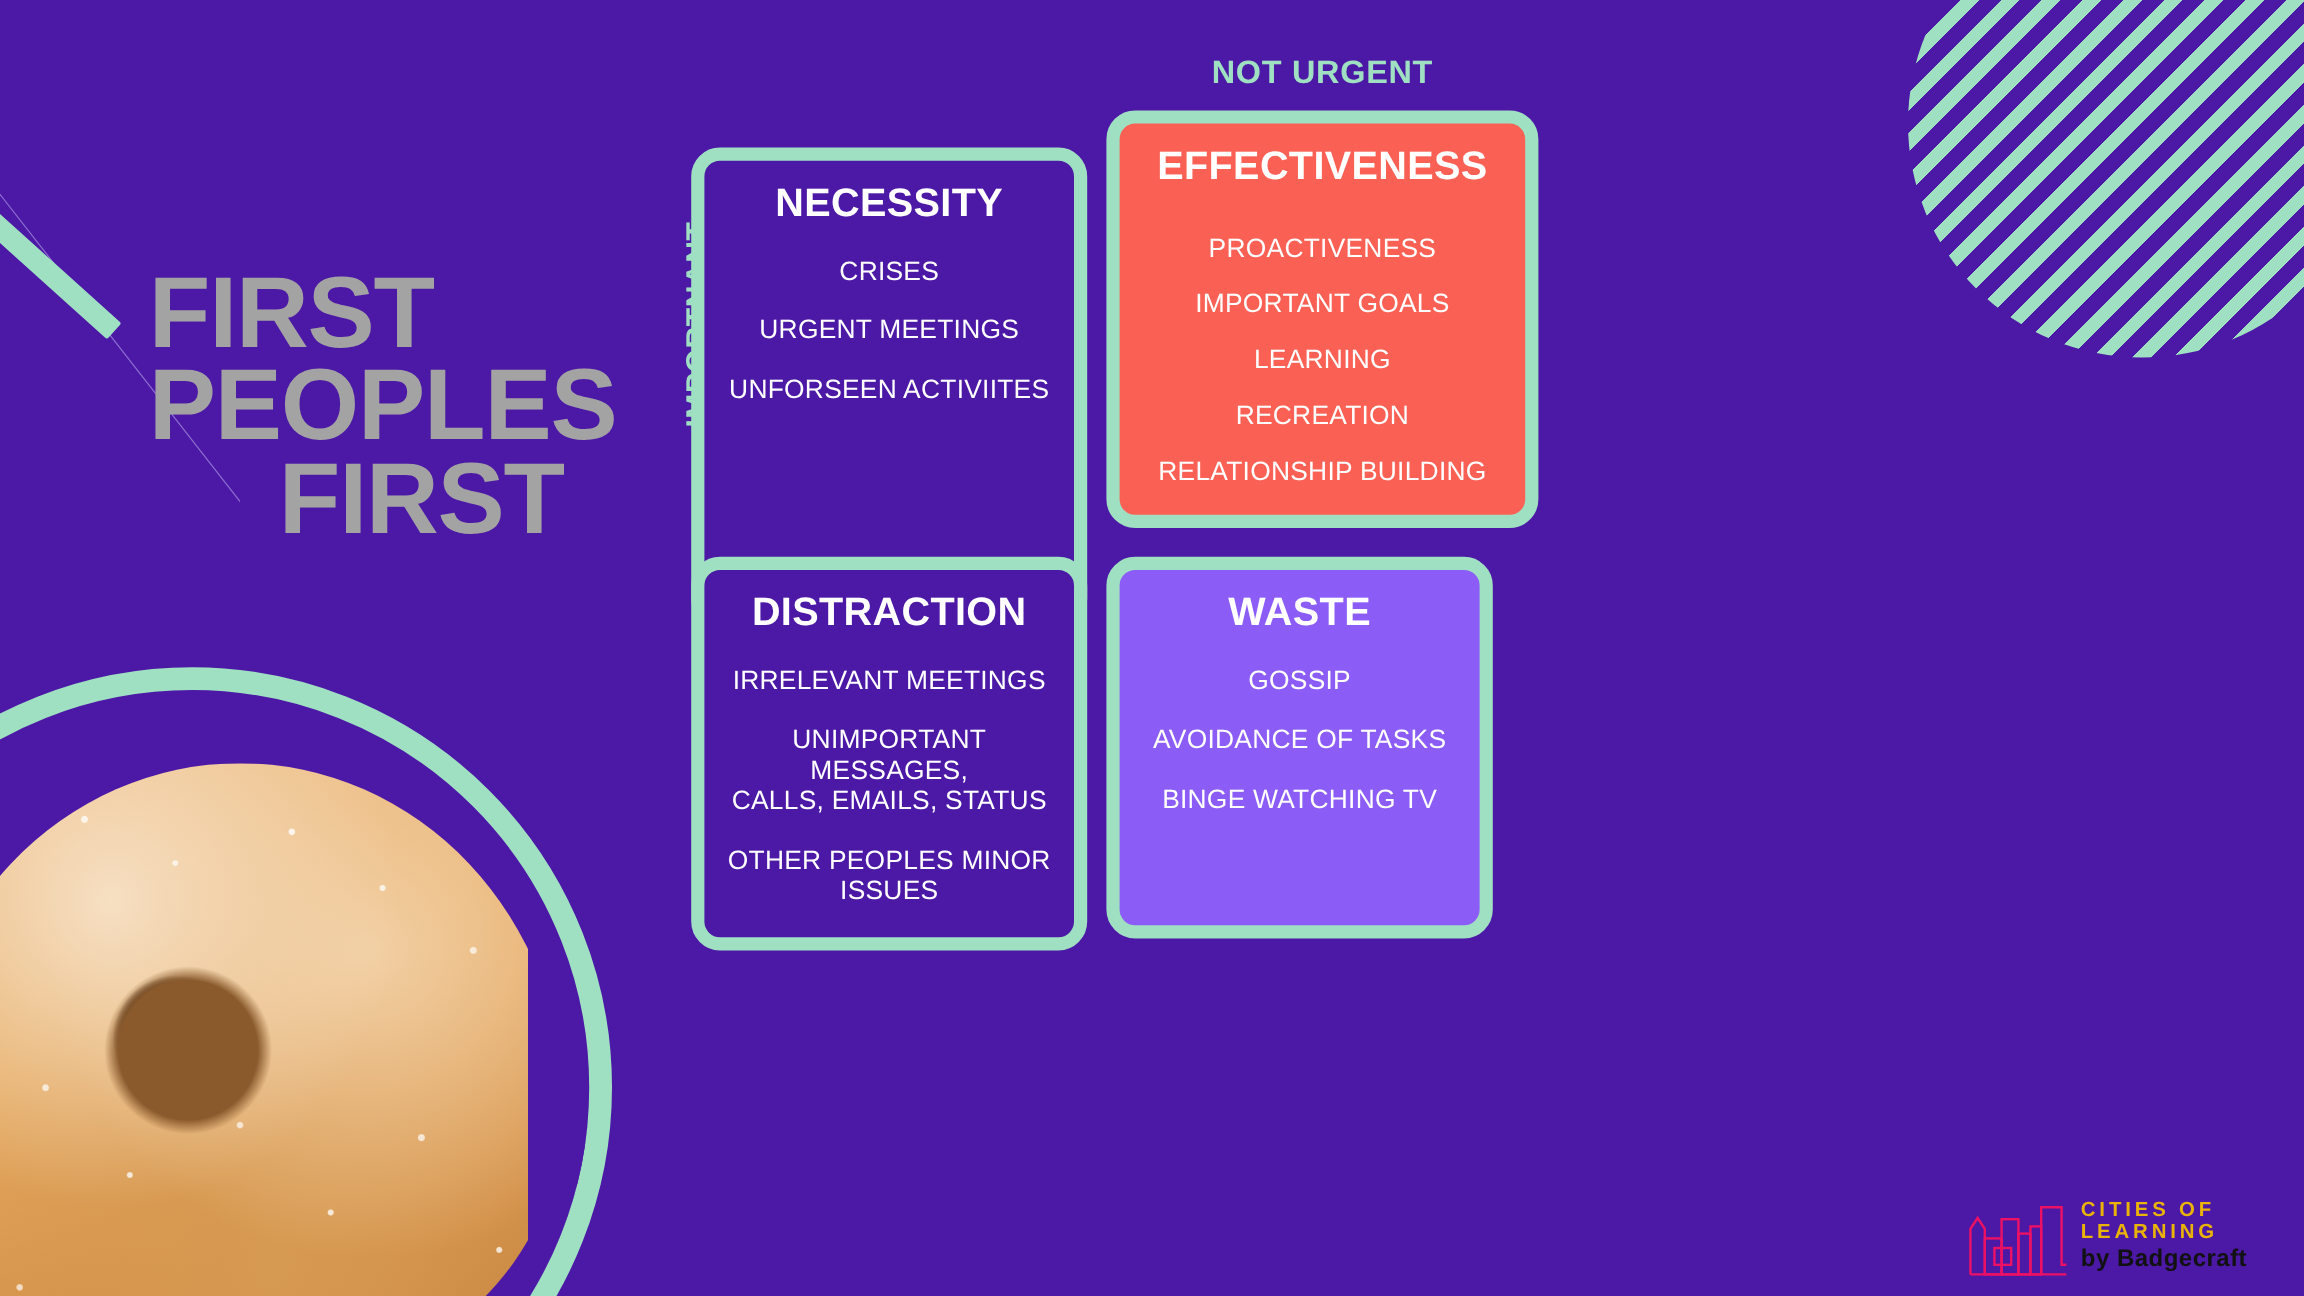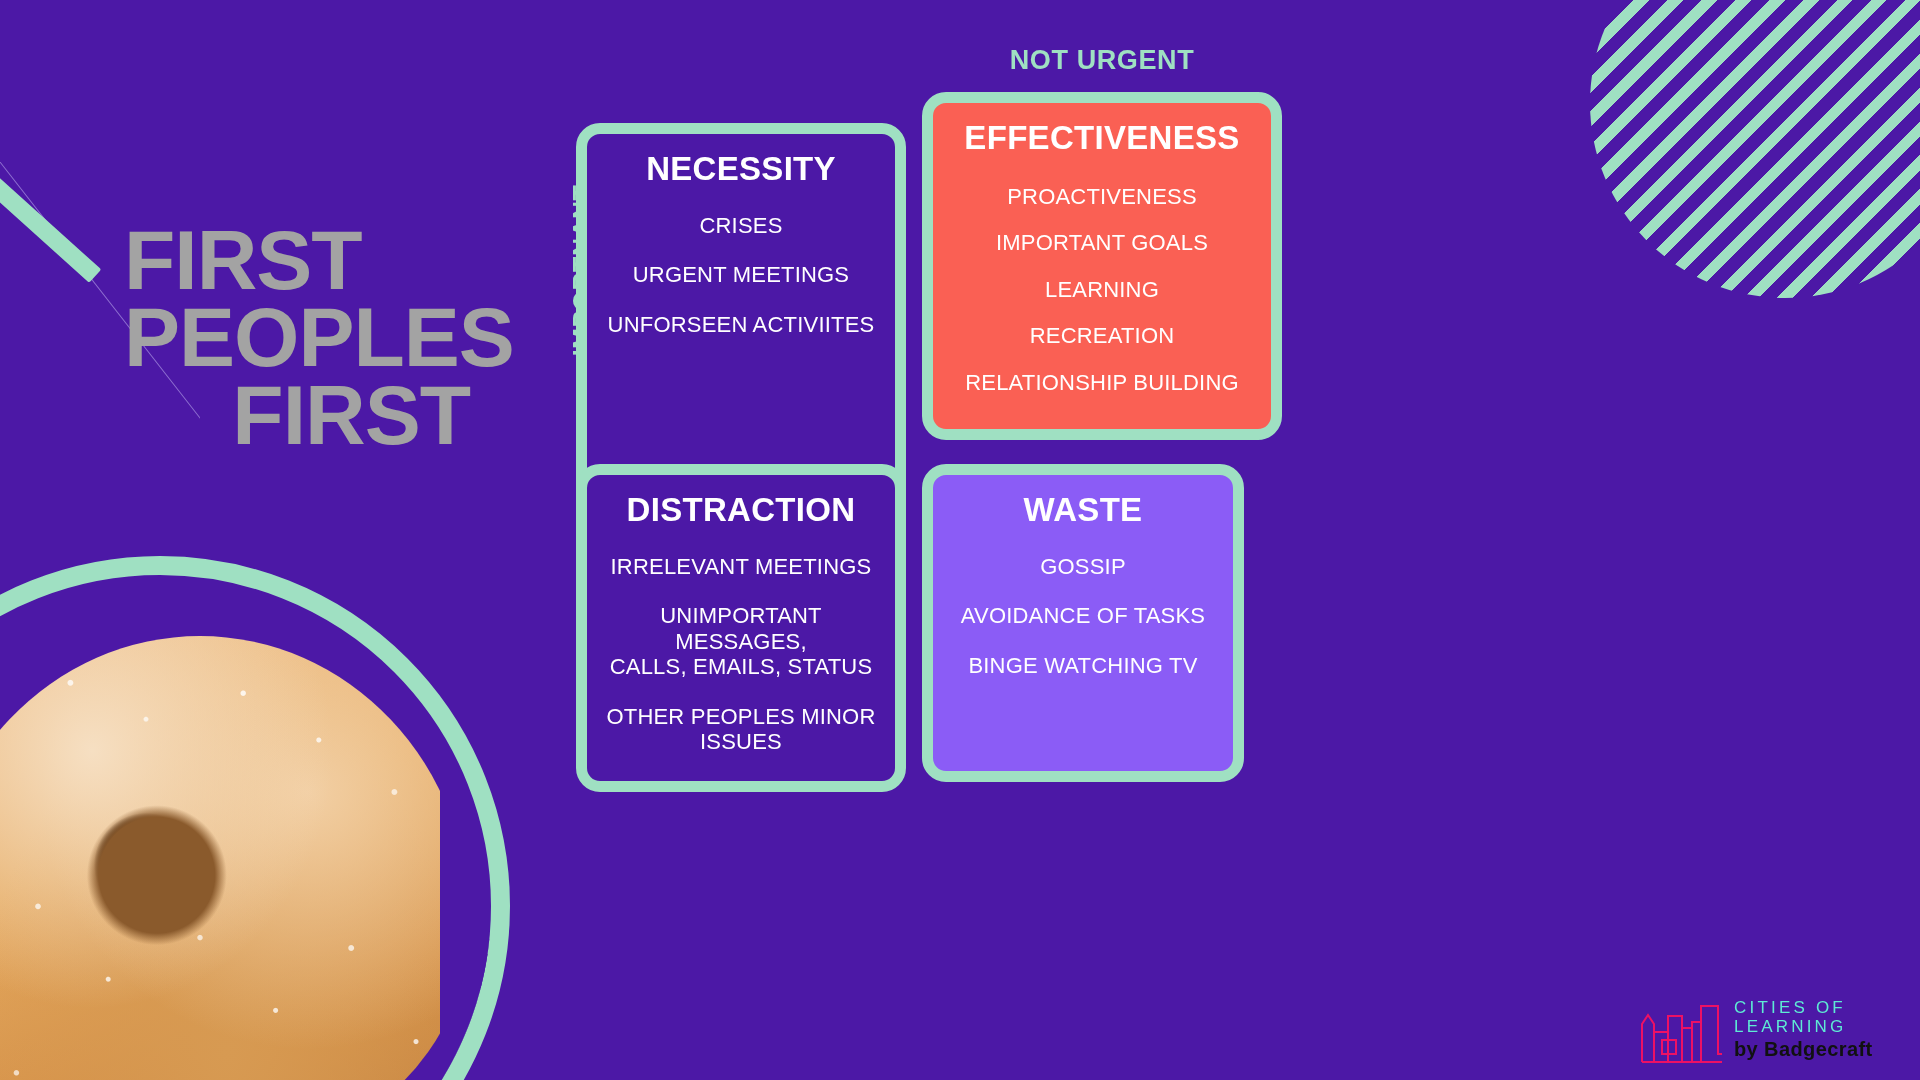--- a/index.html
+++ b/index.html
@@ -136,36 +136,36 @@
   }
   .cell.q1{left:0;   top:35px;  width:330px;height:400px;background:#4C18A6;}
   .cell.q2{left:346px;top:4px;  width:360px;height:348px;background:#FA6054;}
   .cell.q3{left:0;   top:376px; width:330px;height:328px;background:#4C18A6;}
   .cell.q4{left:346px;top:376px;width:322px;height:318px;background:#8b5cf6;}
 
   .cell h3{
     margin:0 0 26px;font-size:33px;font-weight:700;letter-spacing:.3px;
     line-height:1.05;
   }
-  .cell.q2 h3{margin-bottom:28px;}
+  .cell.q2 h3{margin-bottom:38px;}
   .cell ul{margin:0;padding:0;list-style:none;}
   .cell li{
     font-size:22px;font-weight:400;line-height:1.16;margin-bottom:24px;
     letter-spacing:.2px;
   }
   .cell.q2 li{margin-bottom:21px;}
   .cell li:last-child{margin-bottom:0;}
   .cell li .sub{display:block;}
 
   
   .logo{position:absolute;left:1640px;top:998px;width:268px;height:72px;}
   .logo .sky{position:absolute;left:0;top:4px;width:84px;height:62px;}
   .logo .txt{position:absolute;left:94px;top:0;width:176px;}
   .logo .l1,.logo .l2{
-    color:#5eead4;font-weight:400;font-size:17px;letter-spacing:3.2px;
+    color:#eab308;font-weight:700;font-size:17px;letter-spacing:3.2px;
     line-height:1.12;white-space:nowrap;
   }
   .logo .l3{
     color:#111111;font-weight:700;font-size:20px;letter-spacing:.4px;
     line-height:1.2;white-space:nowrap;margin-top:1px;
   }
 </style>
 </head>
 <body>
 

